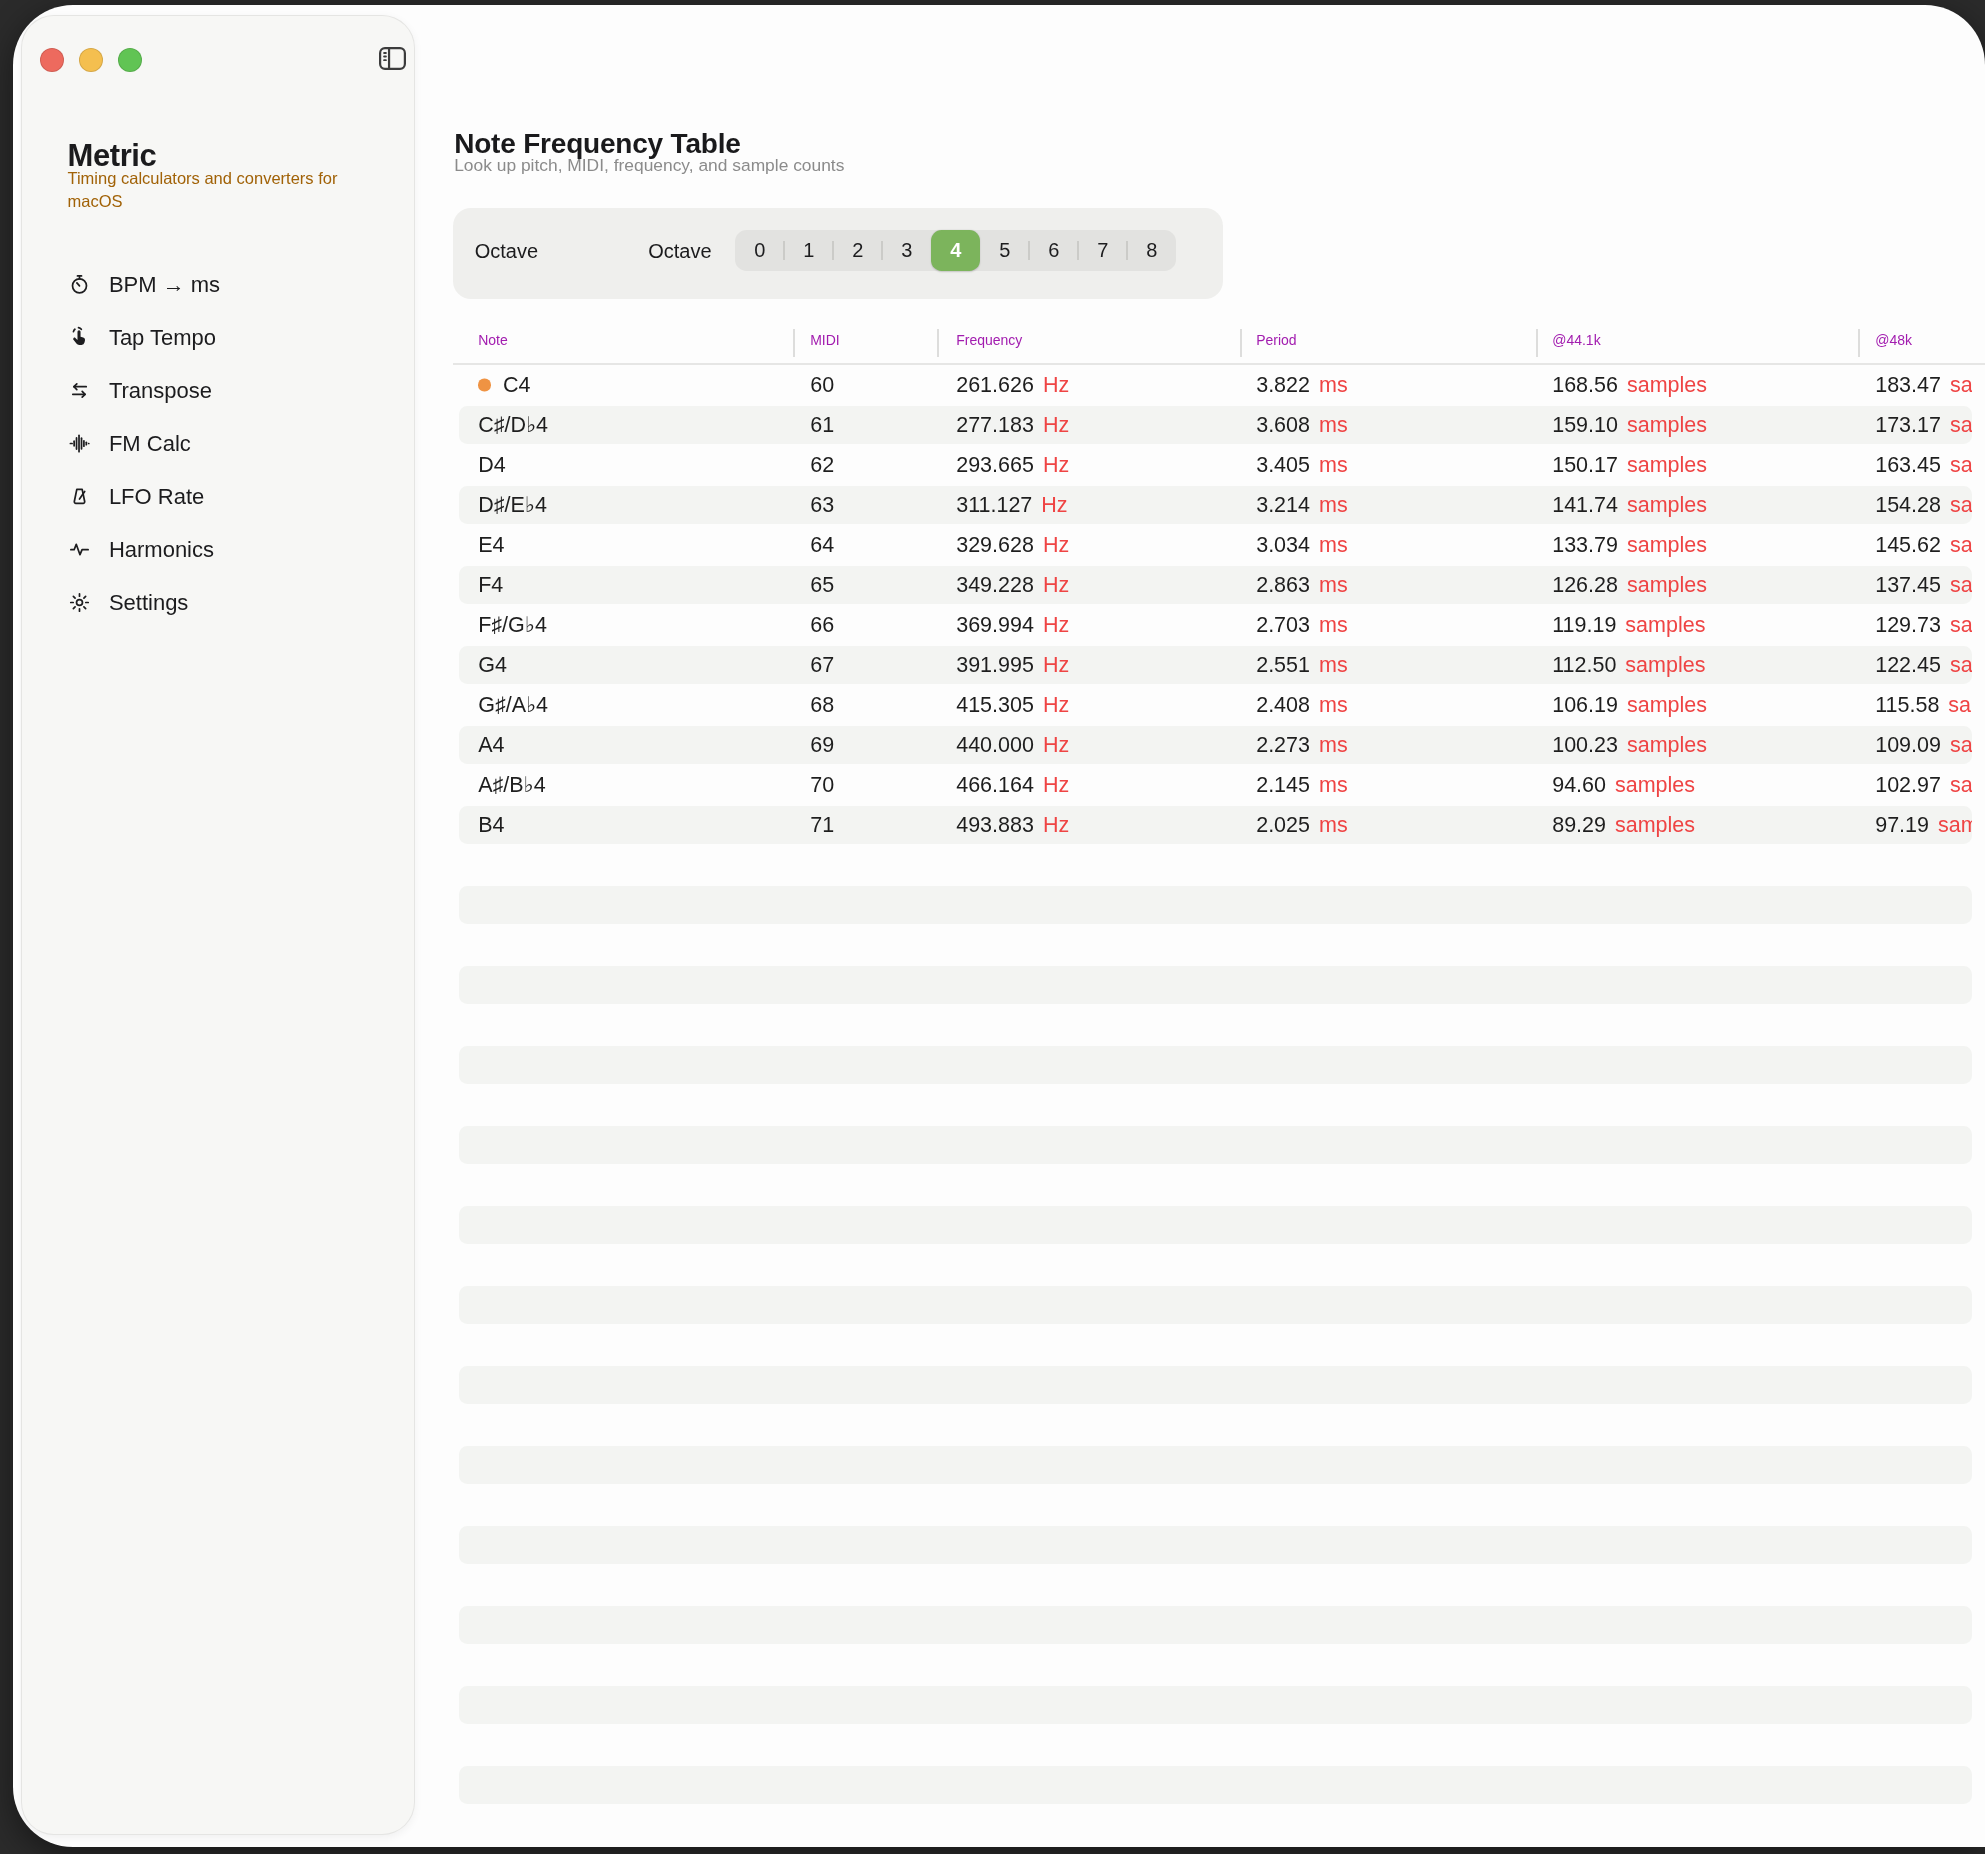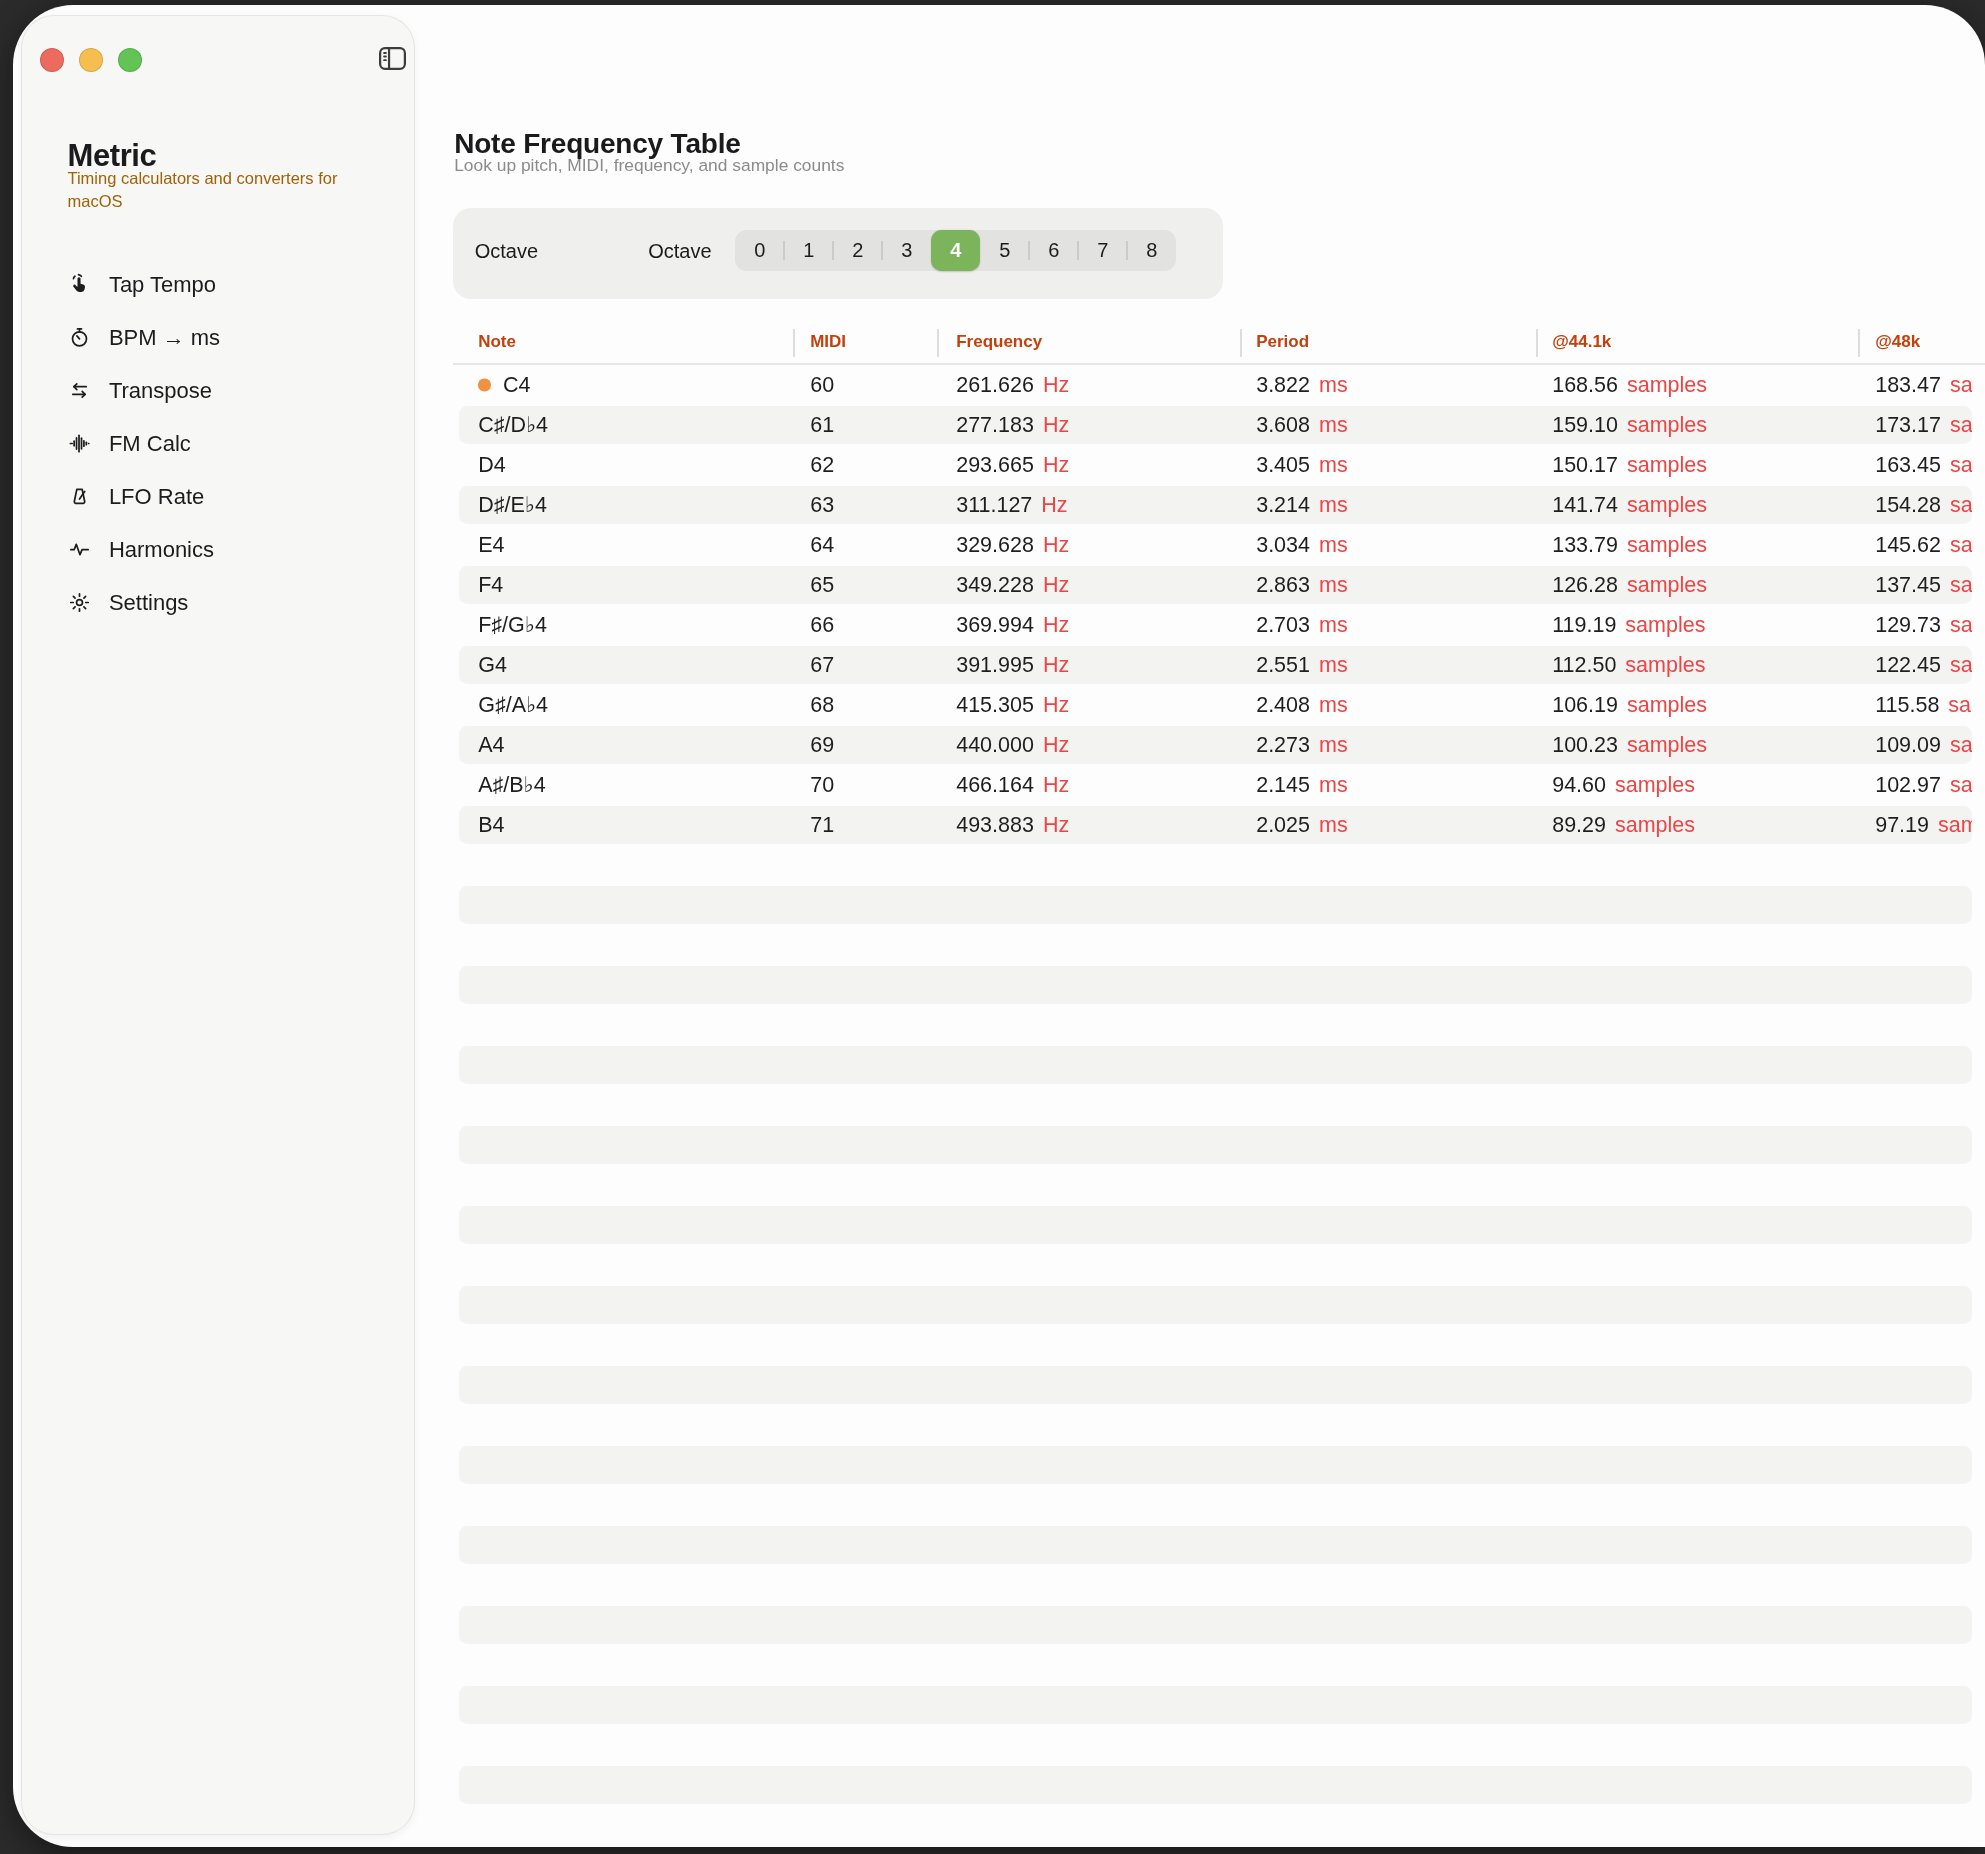--- a/index.html
+++ b/index.html
@@ -54,21 +54,21 @@
     font-family:inherit;font-size:20px;color:#1d1d1f;border-radius:10.7px;
     display:flex;align-items:center;justify-content:center;padding:0;
   }
   .seg::before{
     content:"";position:absolute;left:-0.8px;top:10.7px;bottom:10.7px;width:1.7px;background:#cbcbc8;
   }
   .seg:first-child::before,.seg.selected::before,.seg.selected + .seg::before{display:none;}
   .seg.selected{background:#7cb45c;color:#ffffff;font-weight:600;box-shadow:0 0.8px 1.7px rgba(0,0,0,.18);}
   
   .thead{position:absolute;left:0;top:324px;width:1985px;height:35px;}
-  .th{position:absolute;top:3.3px;font-size:17px;color:#c2410c;white-space:nowrap;font-weight:bold;}
+  .th{position:absolute;top:3.3px;font-size:14px;color:#a21caf;white-space:nowrap;}
   .hdr-div{position:absolute;top:0;width:1.7px;height:28px;background:#dddddc;}
   .hdr-border{position:absolute;left:440px;top:358px;width:1546px;height:1.7px;background:#e6e6e5;}
   .rows{position:absolute;left:0;top:360px;width:1985px;}
   .row{position:relative;height:40px;}
   .row::before{
     content:"";position:absolute;left:446px;width:1513px;top:0.8px;bottom:0.8px;border-radius:8.3px;
   }
   .row:nth-child(even)::before{background:#f3f4f2;}
   .cell{position:absolute;top:50%;transform:translateY(-50%);font-size:21.5px;color:#1e1e1e;white-space:nowrap;}
   .c-note{left:465px;display:flex;align-items:center;text-align:center;}
@@ -98,38 +98,38 @@
           <path d="M9.5 5v14"></path>
           <path d="M5.9 8h1.3M5.9 10.6h1.3M5.9 13.2h1.3" stroke-linecap="round" stroke-width="1.4"></path>
         </svg>
       </span>
     </button>
     <div class="app-title">Metric</div>
     <div class="app-sub">Timing calculators and converters for macOS</div>
     <nav class="nav">
         <div class="nav-item">
           <span class="nav-icon">
+            <svg viewBox="0 0 24 24" fill="none" stroke="#1d1d1f" stroke-width="1.8" stroke-linecap="round" stroke-linejoin="round">
+              <circle cx="12" cy="13.4" r="7.3"></circle>
+              <path d="M12 13.4 9.3 10.3"></path>
+              <path d="M12 6.1V3.8"></path>
+              <path d="M9.9 3h4.2"></path>
+            </svg>
+          </span>
+          <span class="nav-label">BPM → ms</span>
+        </div>
+        <div class="nav-item">
+          <span class="nav-icon">
             <svg viewBox="0 0 24 24">
               <path d="M7.2 3.4A4.6 4.6 0 0 0 5.7 5.9" fill="none" stroke="#1d1d1f" stroke-width="1.8" stroke-linecap="round" stroke-linejoin="round"></path>
               <path d="M11 1.7c1.2.2 2.2.8 2.9 1.7" fill="none" stroke="#1d1d1f" stroke-width="1.8" stroke-linecap="round" stroke-linejoin="round"></path>
               <path d="M9.9 6a1.6 1.6 0 0 1 3.2 0v5.2l2.8.8c1.3.4 2.1 1.7 1.8 3l-.5 2.2a3.2 3.2 0 0 1-3.1 2.5h-2.4c-1.1 0-2.2-.5-2.9-1.4l-3.1-3.9c-.5-.6-.4-1.5.2-2 .5-.4 1.3-.4 1.8.1l2.2 2.1z" fill="#1d1d1f"></path>
             </svg>
           </span>
           <span class="nav-label">Tap Tempo</span>
-        </div>
-        <div class="nav-item">
-          <span class="nav-icon">
-            <svg viewBox="0 0 24 24" fill="none" stroke="#1d1d1f" stroke-width="1.8" stroke-linecap="round" stroke-linejoin="round">
-              <circle cx="12" cy="13.4" r="7.3"></circle>
-              <path d="M12 13.4 9.3 10.3"></path>
-              <path d="M12 6.1V3.8"></path>
-              <path d="M9.9 3h4.2"></path>
-            </svg>
-          </span>
-          <span class="nav-label">BPM → ms</span>
         </div>
         <div class="nav-item">
           <span class="nav-icon">
             <svg viewBox="0 0 24 24" fill="none" stroke="#1d1d1f" stroke-width="1.8" stroke-linecap="round" stroke-linejoin="round">
               <path d="M19 8H6.2"></path>
               <path d="M9.2 5 6.2 8l3 3"></path>
               <path d="M5 16h12.8"></path>
               <path d="M14.8 13l3 3-3 3"></path>
             </svg>
           </span>

